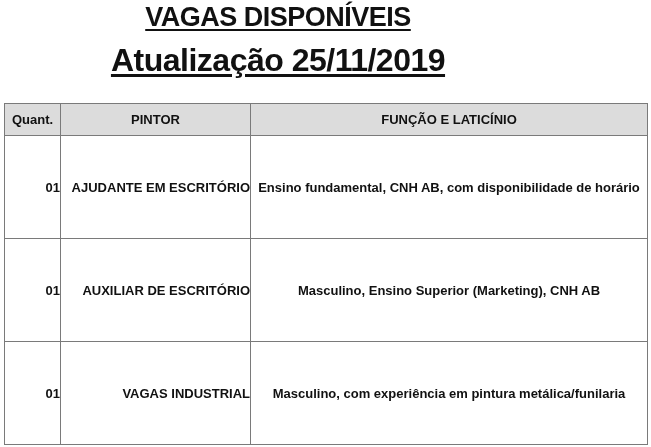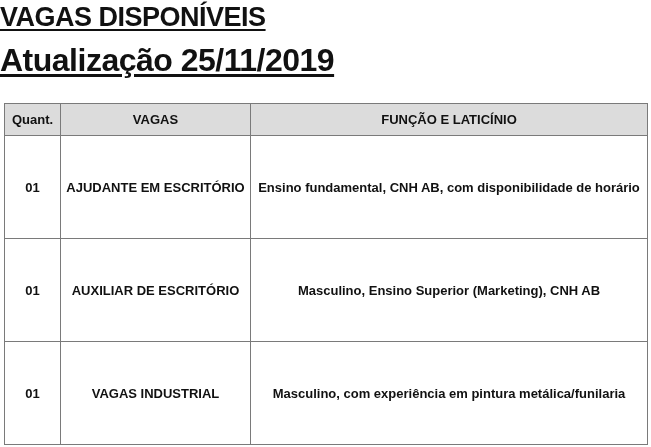--- a/index.html
+++ b/index.html
@@ -1,54 +1,54 @@
 <!DOCTYPE html>
 <html><head>
   <meta charset="utf-8">
   <style>
     html, body { margin: 0; padding: 0; background: #ffffff; }
     body {
       width: 651px; height: 447px; position: relative; overflow: hidden;
       font-family: "Liberation Sans", "DejaVu Sans", sans-serif; color: #111;
     }
     .title {
-      position: absolute; left: 0; width: 556px; text-align: left;
+      position: absolute; left: 0; width: 556px; text-align: center;
       font-weight: bold; text-decoration: underline; text-underline-offset: 3px;
     }
     .t1 { top: 2px; font-size: 27px; letter-spacing: -0.5px; }
     .t2 { top: 42px; font-size: 32px; letter-spacing: -0.5px; }
     table {
       position: absolute; left: 4px; top: 103px; width: 643px;
       border-collapse: collapse; table-layout: fixed;
     }
     td, th {
       border: 1px solid #7a7a7a; text-align: center; vertical-align: middle;
       padding: 0; font-size: 13px;
     }
     th { background: #dcdcdc; height: 31px; font-weight: bold; }
     td { height: 102px; }
-    td.q, td.c { font-weight: bold; }
+    td.q, td.c { font-weight: bold; text-align: right; }
     td.f { font-weight: bold; }
   </style>
 </head>
 <body>
 
 <div class="title t1">VAGAS DISPONÍVEIS</div>
 <div class="title t2">Atualização 25/11/2019</div>
 
 <table>
   <colgroup>
     <col style="width:56px">
     <col style="width:190px">
     <col style="width:397px">
   </colgroup>
   <thead>
     <tr>
       <th>Quant.</th>
-      <th>VAGAS</th>
+      <th>PINTOR</th>
       <th>FUNÇÃO E LATICÍNIO</th>
     </tr>
   </thead>
   <tbody>
     <tr>
       <td class="q">01</td>
       <td class="c">AJUDANTE EM ESCRITÓRIO</td>
       <td class="f">Ensino fundamental, CNH AB, com disponibilidade de horário</td>
     </tr>
     <tr>

